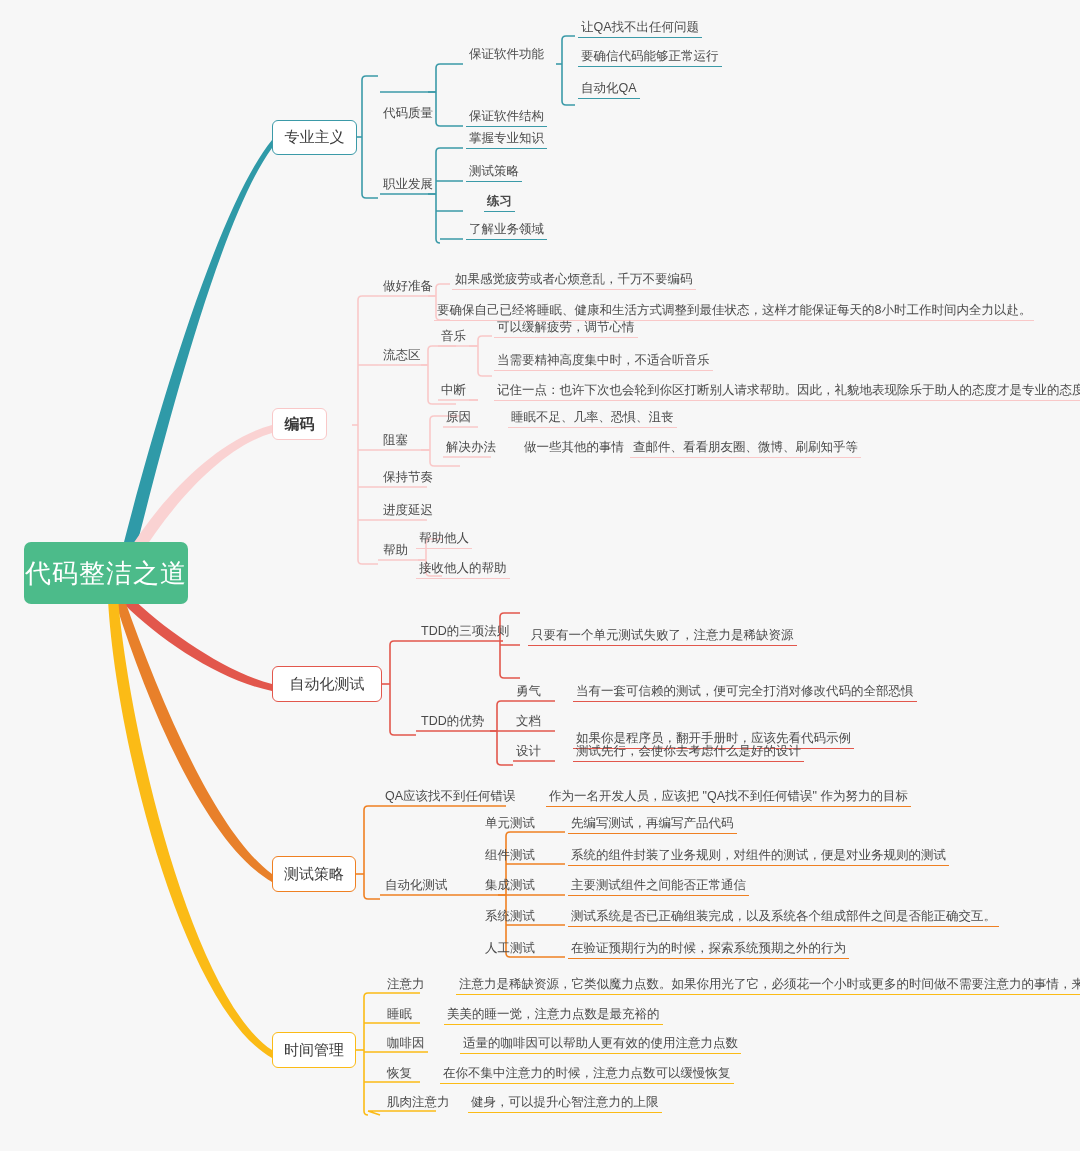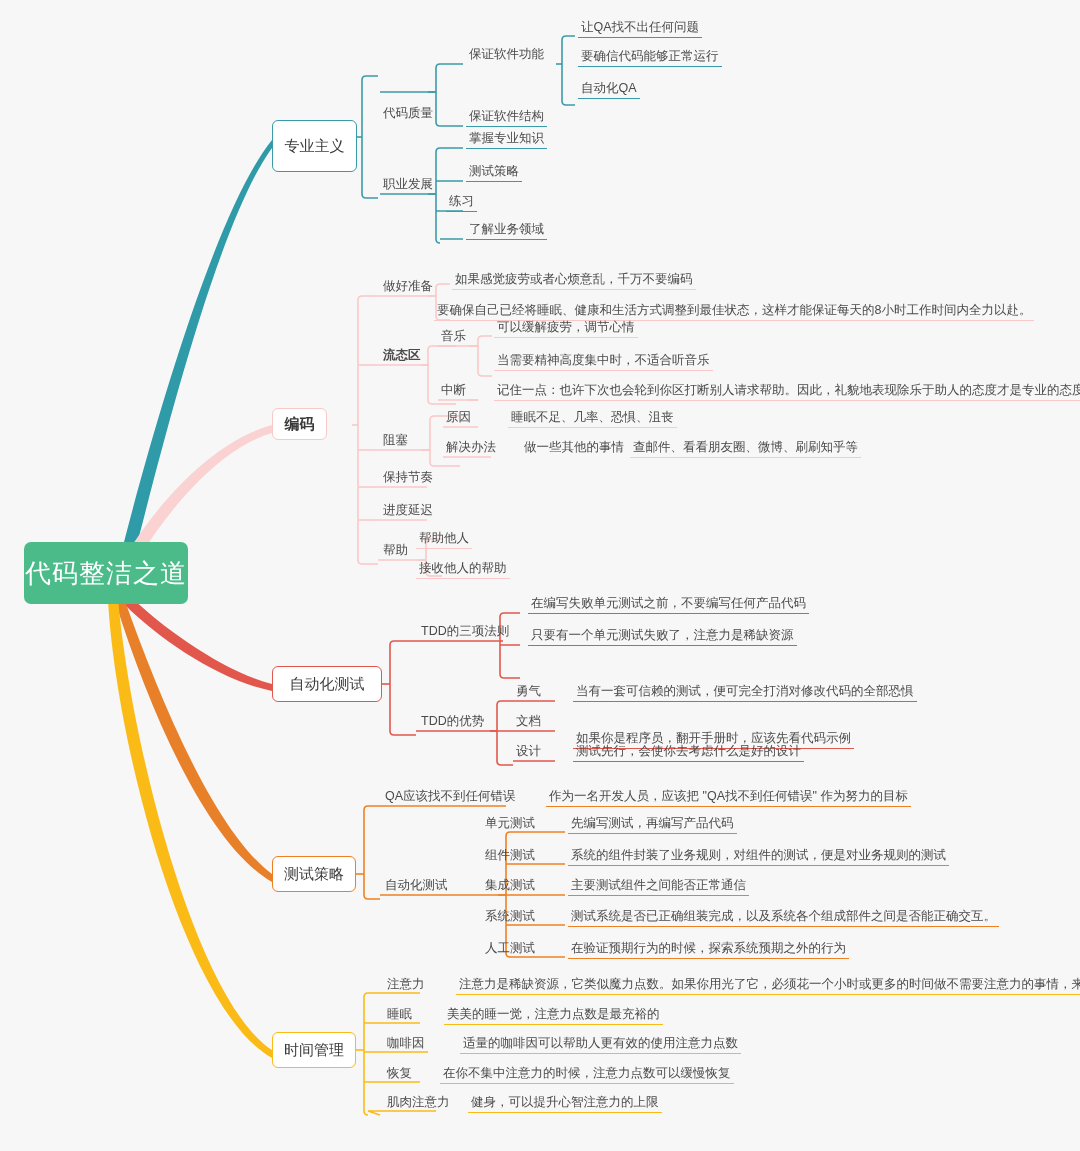--- a/index.html
+++ b/index.html
@@ -160,21 +160,21 @@
       <path d="M380,1082 L420,1082"></path>
       <path d="M380,1111 L436,1111"></path>
     </g>
 
   </svg>
 
   <div class="root-node" style="left:24px;top:542px;width:164px;height:62px;">
     <span>代码整洁之道</span>
   </div>
 
-  <div class="branch-node c-teal" style="left:272px;top:120px;width:85px;height:52px;">
+  <div class="branch-node c-teal" style="left:272px;top:120px;width:85px;height:35px;">
     <span>专业主义</span>
   </div>
 
   <div class="branch-node c-pink" style="left:272px;top:408px;width:55px;height:32px;font-weight:bold;">
     <span>编码</span>
   </div>
 
   <div class="branch-node c-red" style="left:272px;top:666px;width:110px;height:36px;">
     <span>自动化测试</span>
   </div>
@@ -192,25 +192,25 @@
 
   <div class="topic" style="left:466px;top:47px;"><span>保证软件功能</span></div>
   <div class="topic ul c-teal" style="left:466px;top:109px;"><span>保证软件结构</span></div>
 
   <div class="topic ul c-teal" style="left:578px;top:20px;"><span>让QA找不出任何问题</span></div>
   <div class="topic ul c-teal" style="left:578px;top:49px;"><span>要确信代码能够正常运行</span></div>
   <div class="topic ul c-teal" style="left:578px;top:81px;"><span>自动化QA</span></div>
 
   <div class="topic ul c-teal" style="left:466px;top:131px;"><span>掌握专业知识</span></div>
   <div class="topic ul c-teal" style="left:466px;top:164px;"><span>测试策略</span></div>
-  <div class="topic ul c-teal" style="left:446px;top:194px;"><span>练习</span></div>
+  <div class="topic ul c-teal" style="left:484px;top:194px;font-weight:bold;"><span>练习</span></div>
   <div class="topic ul c-teal" style="left:466px;top:222px;"><span>了解业务领域</span></div>
 
   <div class="topic" style="left:380px;top:279px;"><span>做好准备</span></div>
-  <div class="topic" style="left:380px;top:348px;font-weight:bold;"><span>流态区</span></div>
+  <div class="topic" style="left:380px;top:348px;"><span>流态区</span></div>
   <div class="topic" style="left:380px;top:433px;"><span>阻塞</span></div>
   <div class="topic" style="left:380px;top:470px;"><span>保持节奏</span></div>
   <div class="topic" style="left:380px;top:503px;"><span>进度延迟</span></div>
   <div class="topic" style="left:380px;top:543px;"><span>帮助</span></div>
 
   <div class="topic ul c-pink" style="left:452px;top:272px;"><span>如果感觉疲劳或者心烦意乱，千万不要编码</span></div>
   <div class="topic ul c-pink" style="left:434px;top:303px;"><span>要确保自己已经将睡眠、健康和生活方式调整到最佳状态，这样才能保证每天的8小时工作时间内全力以赴。</span></div>
 
   <div class="topic" style="left:438px;top:329px;"><span>音乐</span></div>
   <div class="topic" style="left:438px;top:383px;"><span>中断</span></div>
@@ -224,21 +224,20 @@
   <div class="topic ul c-pink" style="left:508px;top:410px;"><span>睡眠不足、几率、恐惧、沮丧</span></div>
   <div class="topic" style="left:521px;top:440px;"><span>做一些其他的事情</span></div>
   <div class="topic ul c-pink" style="left:630px;top:440px;"><span>查邮件、看看朋友圈、微博、刷刷知乎等</span></div>
 
   <div class="topic ul c-pink" style="left:416px;top:531px;"><span>帮助他人</span></div>
   <div class="topic ul c-pink" style="left:416px;top:561px;"><span>接收他人的帮助</span></div>
 
   <div class="topic" style="left:418px;top:624px;"><span>TDD的三项法则</span></div>
   <div class="topic" style="left:418px;top:714px;"><span>TDD的优势</span></div>
 
-  <div class="topic ul c-red" style="left:528px;top:596px;"><span>在编写失败单元测试之前，不要编写任何产品代码</span></div>
   <div class="topic ul c-red" style="left:528px;top:628px;"><span>只要有一个单元测试失败了，注意力是稀缺资源</span></div>
 
   <div class="topic" style="left:513px;top:684px;"><span>勇气</span></div>
   <div class="topic" style="left:513px;top:714px;"><span>文档</span></div>
   <div class="topic" style="left:513px;top:744px;"><span>设计</span></div>
 
   <div class="topic ul c-red" style="left:573px;top:684px;"><span>当有一套可信赖的测试，便可完全打消对修改代码的全部恐惧</span></div>
   <div class="topic ul c-red" style="left:573px;top:731px;"><span>如果你是程序员，翻开手册时，应该先看代码示例</span></div>
   <div class="topic ul c-red" style="left:573px;top:744px;"><span>测试先行，会使你去考虑什么是好的设计</span></div>
 

